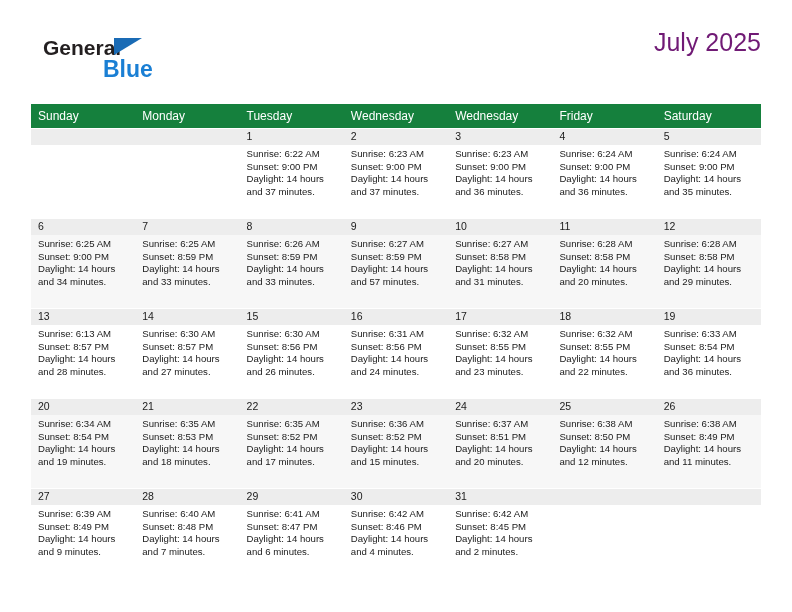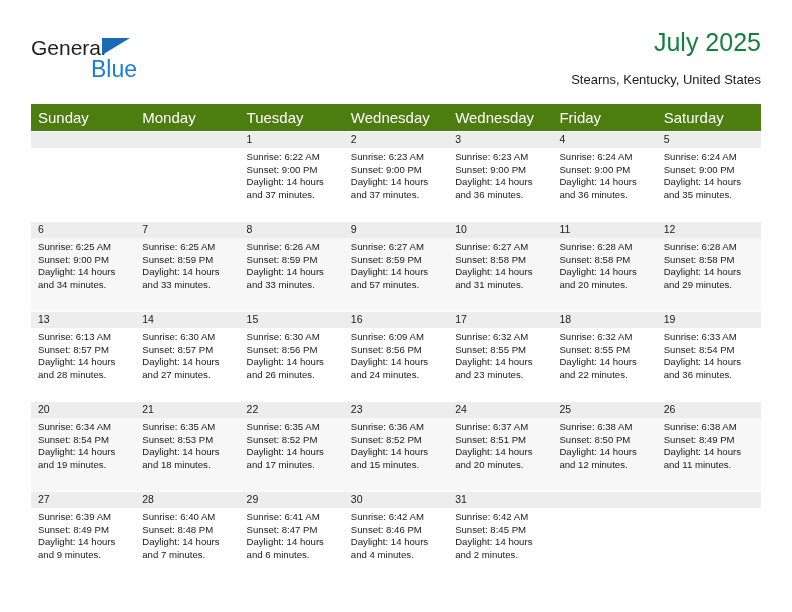--- a/index.html
+++ b/index.html
@@ -24,24 +24,25 @@
   
   .header {
     position: absolute;
     left: 31px;
     top: 28px;
     width: 730px;
     height: 70px;
   }
   .logo {
     position: absolute;
-    left: 0px;
+    left: 12px;
     top: 8px;
     width: 180px;
     height: 56px;
+    font-weight: bold;
   }
   .logo-general {
     position: absolute;
     left: 0px;
     top: 0px;
     font-size: 21px;
     letter-spacing: 0px;
     color: #231f20;
     font-family: "Liberation Sans", sans-serif;
   }
@@ -61,21 +62,21 @@
     font-size: 23px;
     color: #1a7fd4;
     font-family: "Liberation Sans", sans-serif;
   }
 
   .title {
     position: absolute;
     right: 0px;
     top: 0px;
     font-size: 25px;
-    color: #15803d;
+    color: #701a75;
     text-align: center;
     white-space: nowrap;
   }
   .subtitle {
     position: absolute;
     right: 0px;
     top: 44px;
     font-size: 13px;
     color: #1a1a1a;
     text-align: right;
@@ -85,23 +86,23 @@
   
   .calendar {
     position: absolute;
     left: 31px;
     top: 104px;
     width: 730px;
     border-collapse: collapse;
     table-layout: fixed;
   }
   .calendar th {
-    background: #4d7c0f;
+    background: #15803d;
     color: #ffffff;
-    font-size: 15px;
+    font-size: 12px;
     font-weight: normal;
     text-align: left;
     padding: 5px 0 5px 7px;
     height: 12px;
     border: none;
   }
   .calendar td {
     vertical-align: top;
     padding: 0;
     height: 90px;
@@ -147,21 +148,20 @@
 
 <div class="page">
 
   <div class="header">
     <div class="logo">
       <span class="logo-general">General</span>
       <span class="logo-tri"></span>
       <span class="logo-blue">Blue</span>
     </div>
     <div class="title">July 2025</div>
-    <div class="subtitle">Stearns, Kentucky, United States</div>
   </div>
 
   <table class="calendar">
     <thead>
       <tr id="weekday-row">
           <th>Sunday</th>
           <th>Monday</th>
           <th>Tuesday</th>
           <th>Wednesday</th>
           <th>Wednesday</th>
@@ -367,21 +367,21 @@
                 <div>Daylight: 14 hours</div>
                 <div>and 26 minutes.</div>
               </div>
             </div>
           </td>
           <td>
             <div class="topline"></div>
             <div class="cell-inner">
               <div class="daynum-band">16</div>
               <div class="lines">
-                <div>Sunrise: 6:09 AM</div>
+                <div>Sunrise: 6:31 AM</div>
                 <div>Sunset: 8:56 PM</div>
                 <div>Daylight: 14 hours</div>
                 <div>and 24 minutes.</div>
               </div>
             </div>
           </td>
           <td>
             <div class="topline"></div>
             <div class="cell-inner">
               <div class="daynum-band">17</div>

